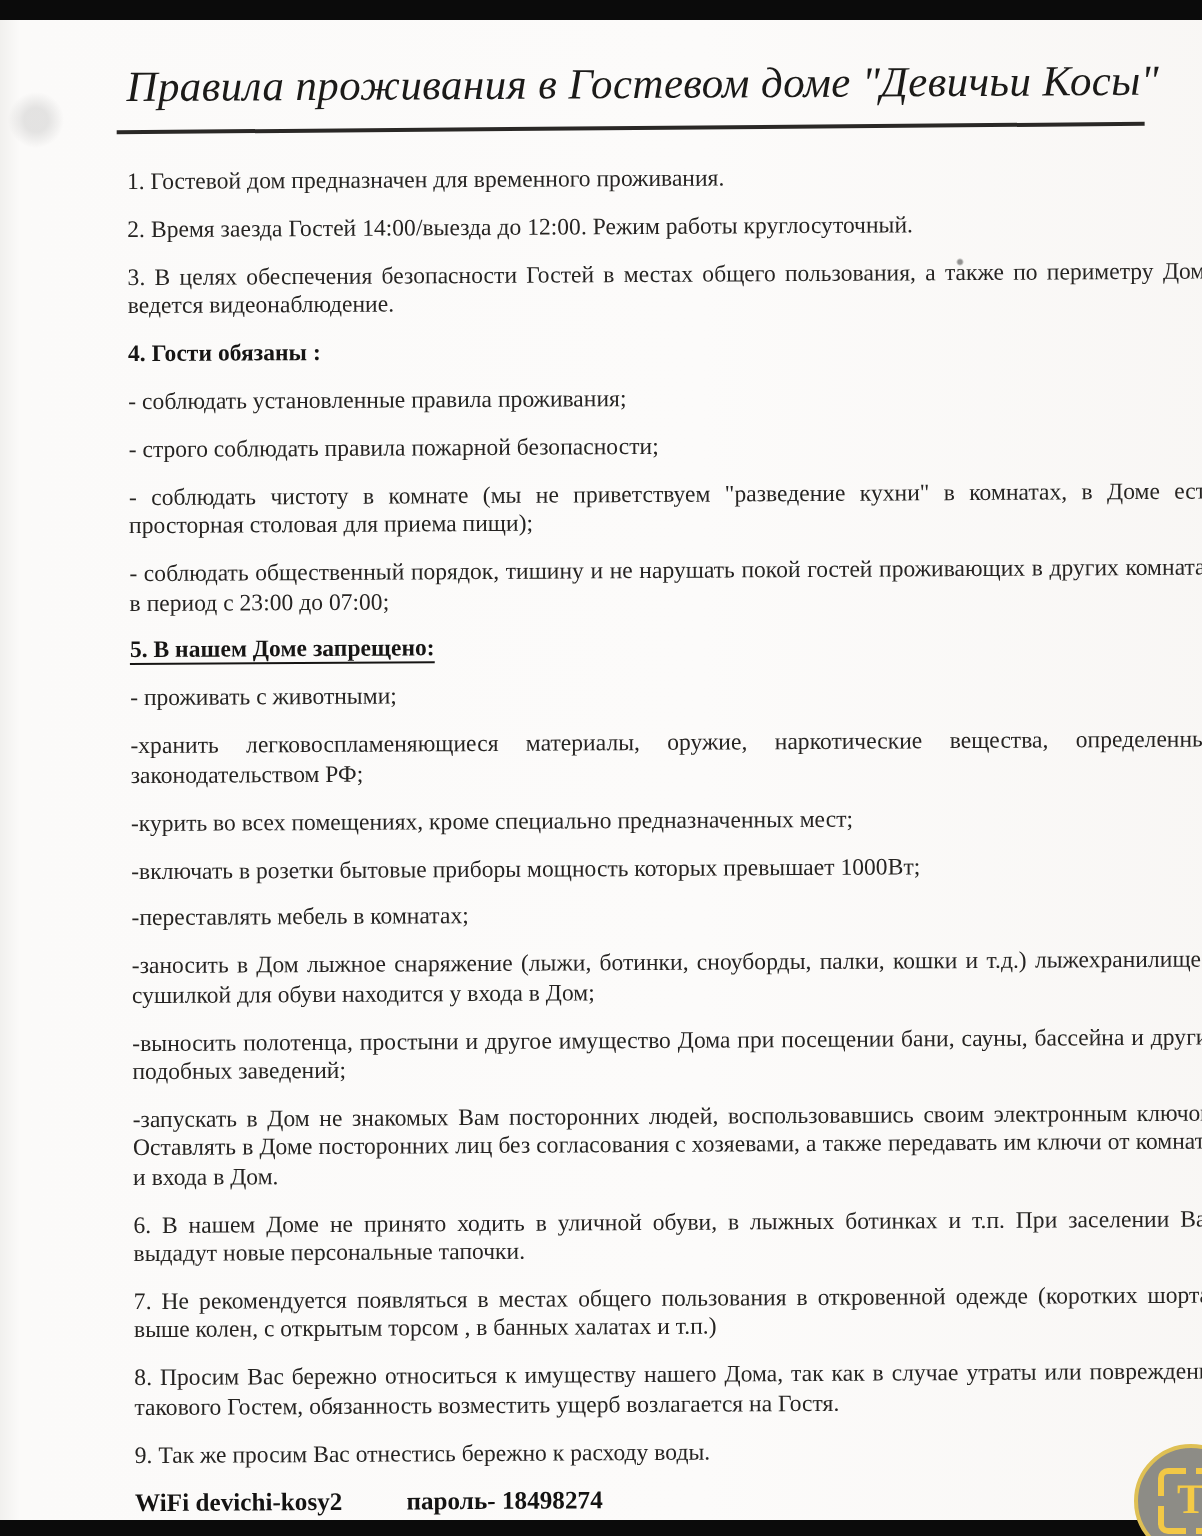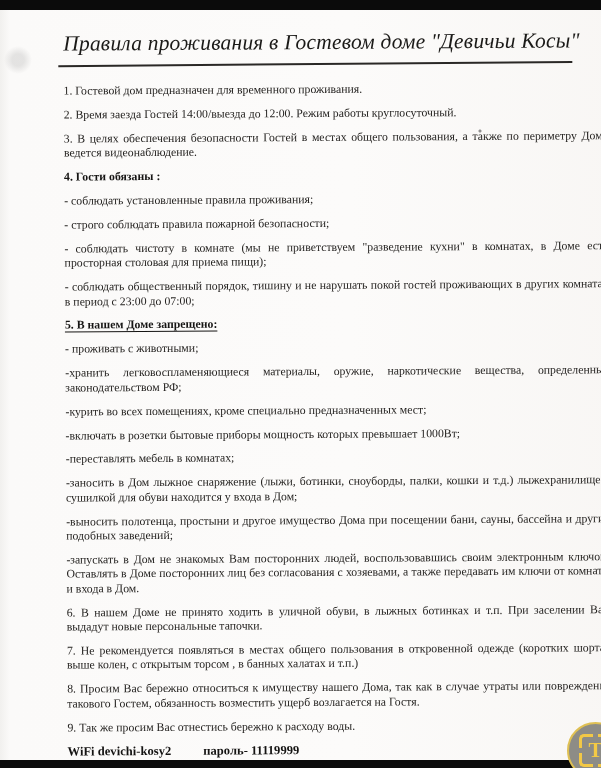--- a/index.html
+++ b/index.html
@@ -129,21 +129,21 @@
       <p>-выносить полотенца, простыни и другое имущество Дома при посещении бани, сауны, бассейна и других подобных заведений;</p>
       <p>-запускать в Дом не знакомых Вам посторонних людей, воспользовавшись своим электронным ключом. Оставлять в Доме посторонних лиц без согласования с хозяевами, а также передавать им ключи от комнаты и входа в Дом.</p>
       <p>6. В нашем Доме не принято ходить в уличной обуви, в лыжных ботинках и т.п. При заселении Вам выдадут новые персональные тапочки.</p>
       <p>7. Не рекомендуется появляться в местах общего пользования в откровенной одежде (коротких шортах выше колен, с открытым торсом , в банных халатах и т.п.)</p>
       <p>8. Просим Вас бережно относиться к имуществу нашего Дома, так как в случае утраты или повреждения такового Гостем, обязанность возместить ущерб возлагается на Гостя.</p>
       <p>9. Так же просим Вас отнестись бережно к расходу воды.</p>
     </div>
 
     <div class="wifi-line">
       <span>WiFi devichi-kosy2</span>
-      <span>пароль- 11119999</span>
+      <span>пароль- 18498274</span>
     </div>
 
   </div>
 
   <div class="scan-badge">
     <span class="scan-frame">
       <span class="scan-corner tl"></span>
       <span class="scan-corner tr"></span>
       <span class="scan-corner bl"></span>
       <span class="scan-corner br"></span>

